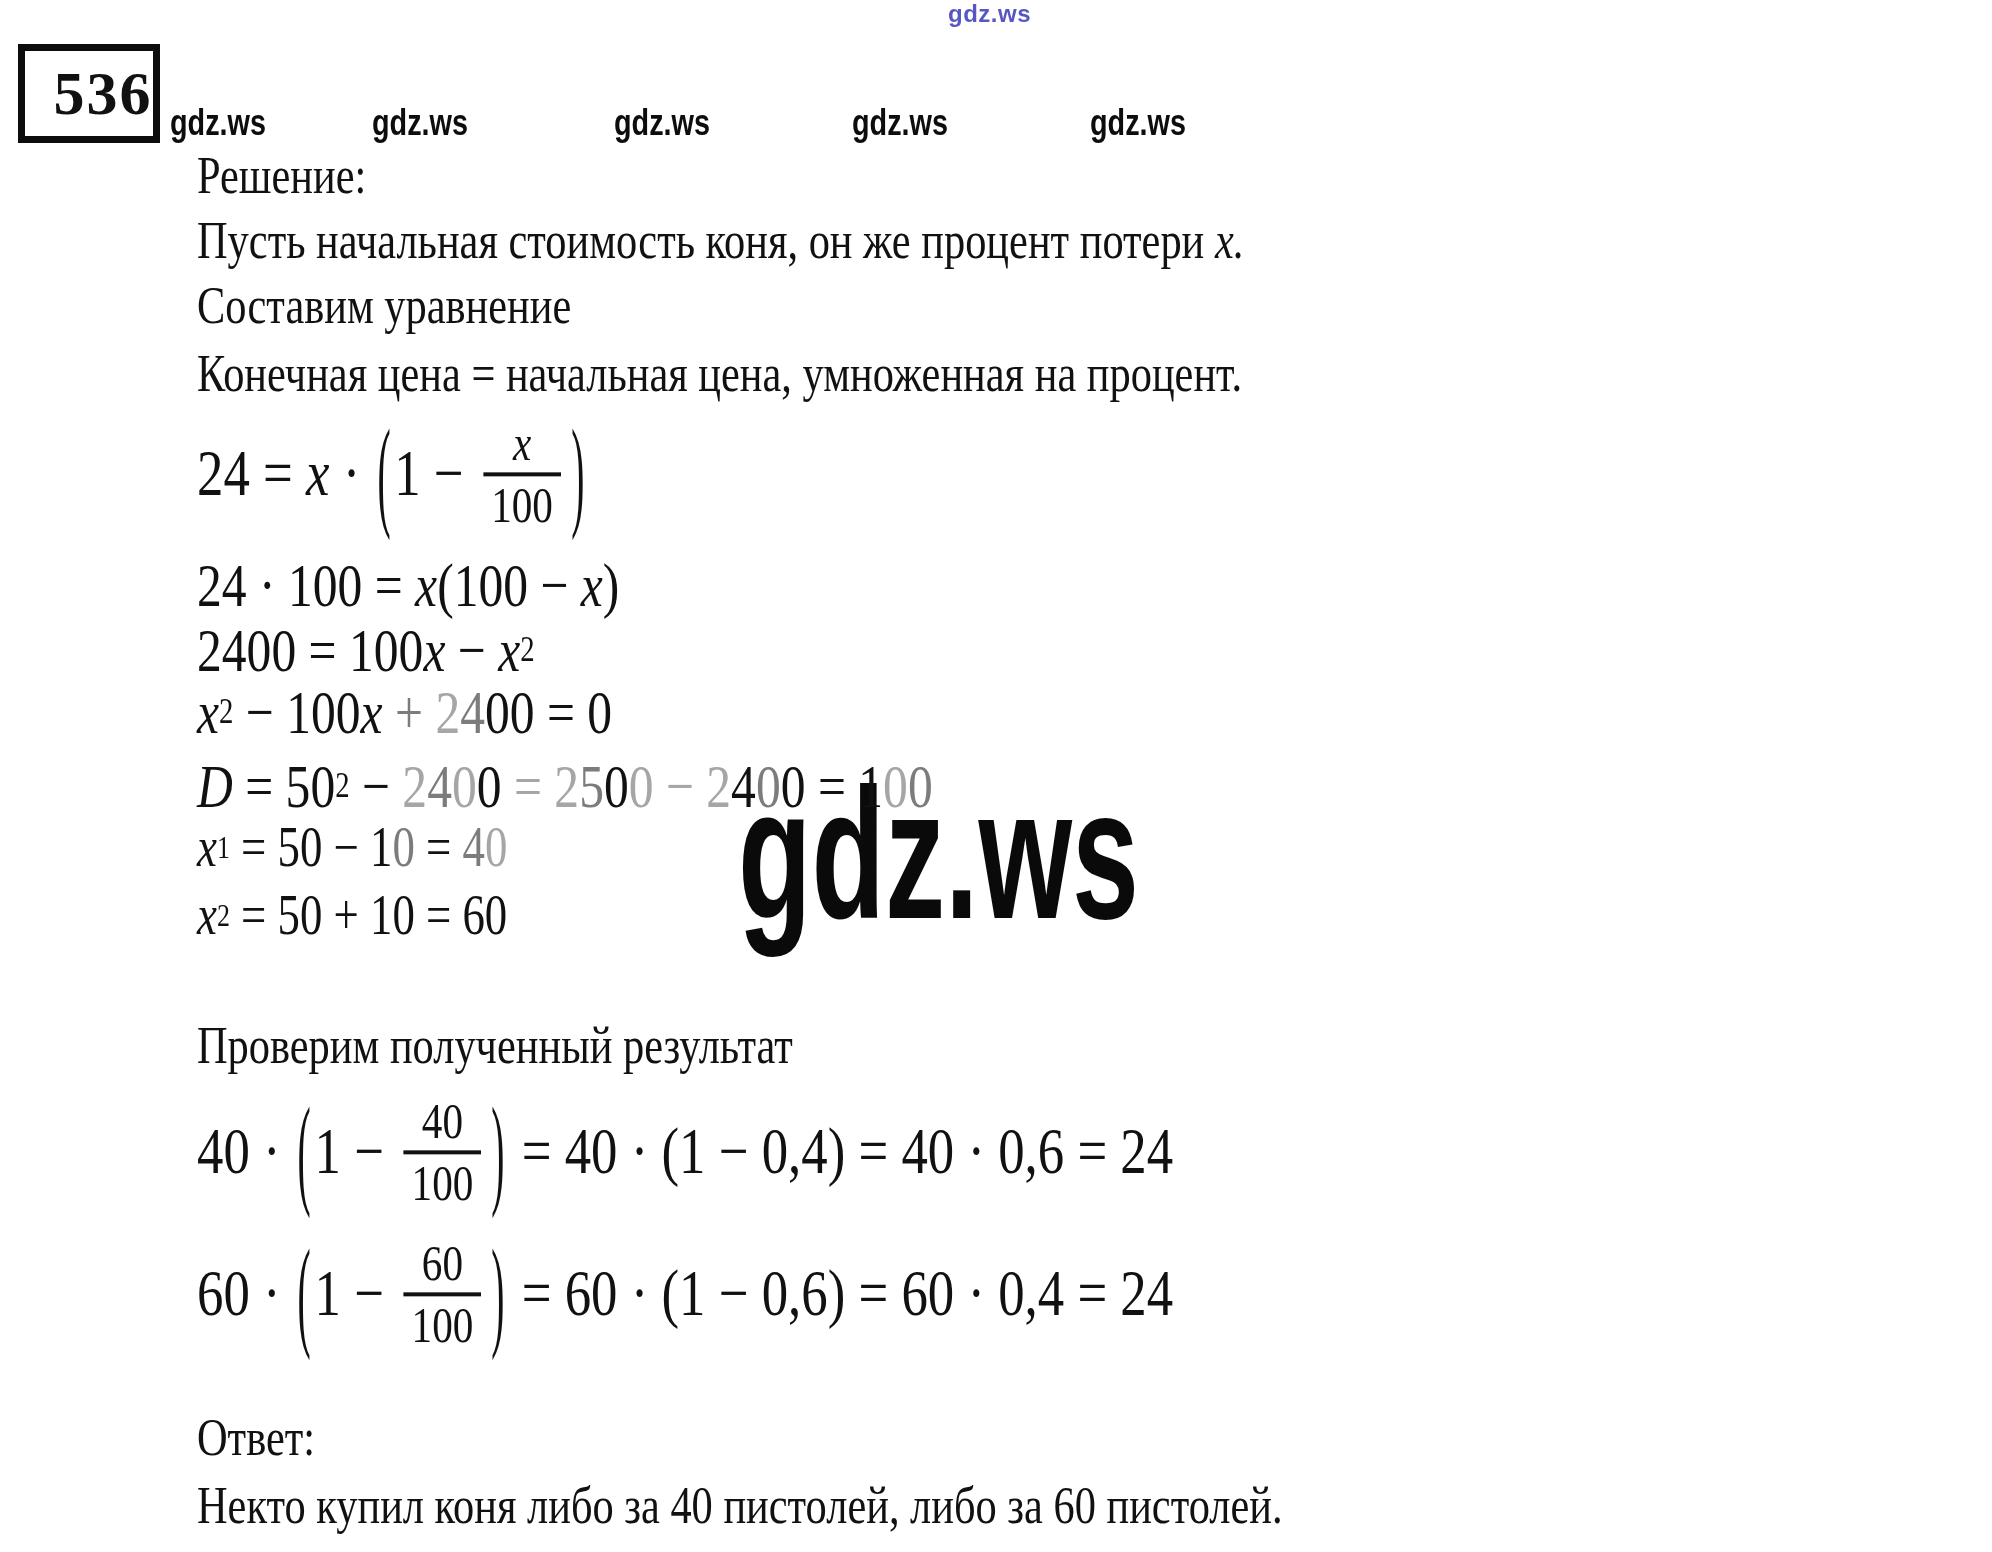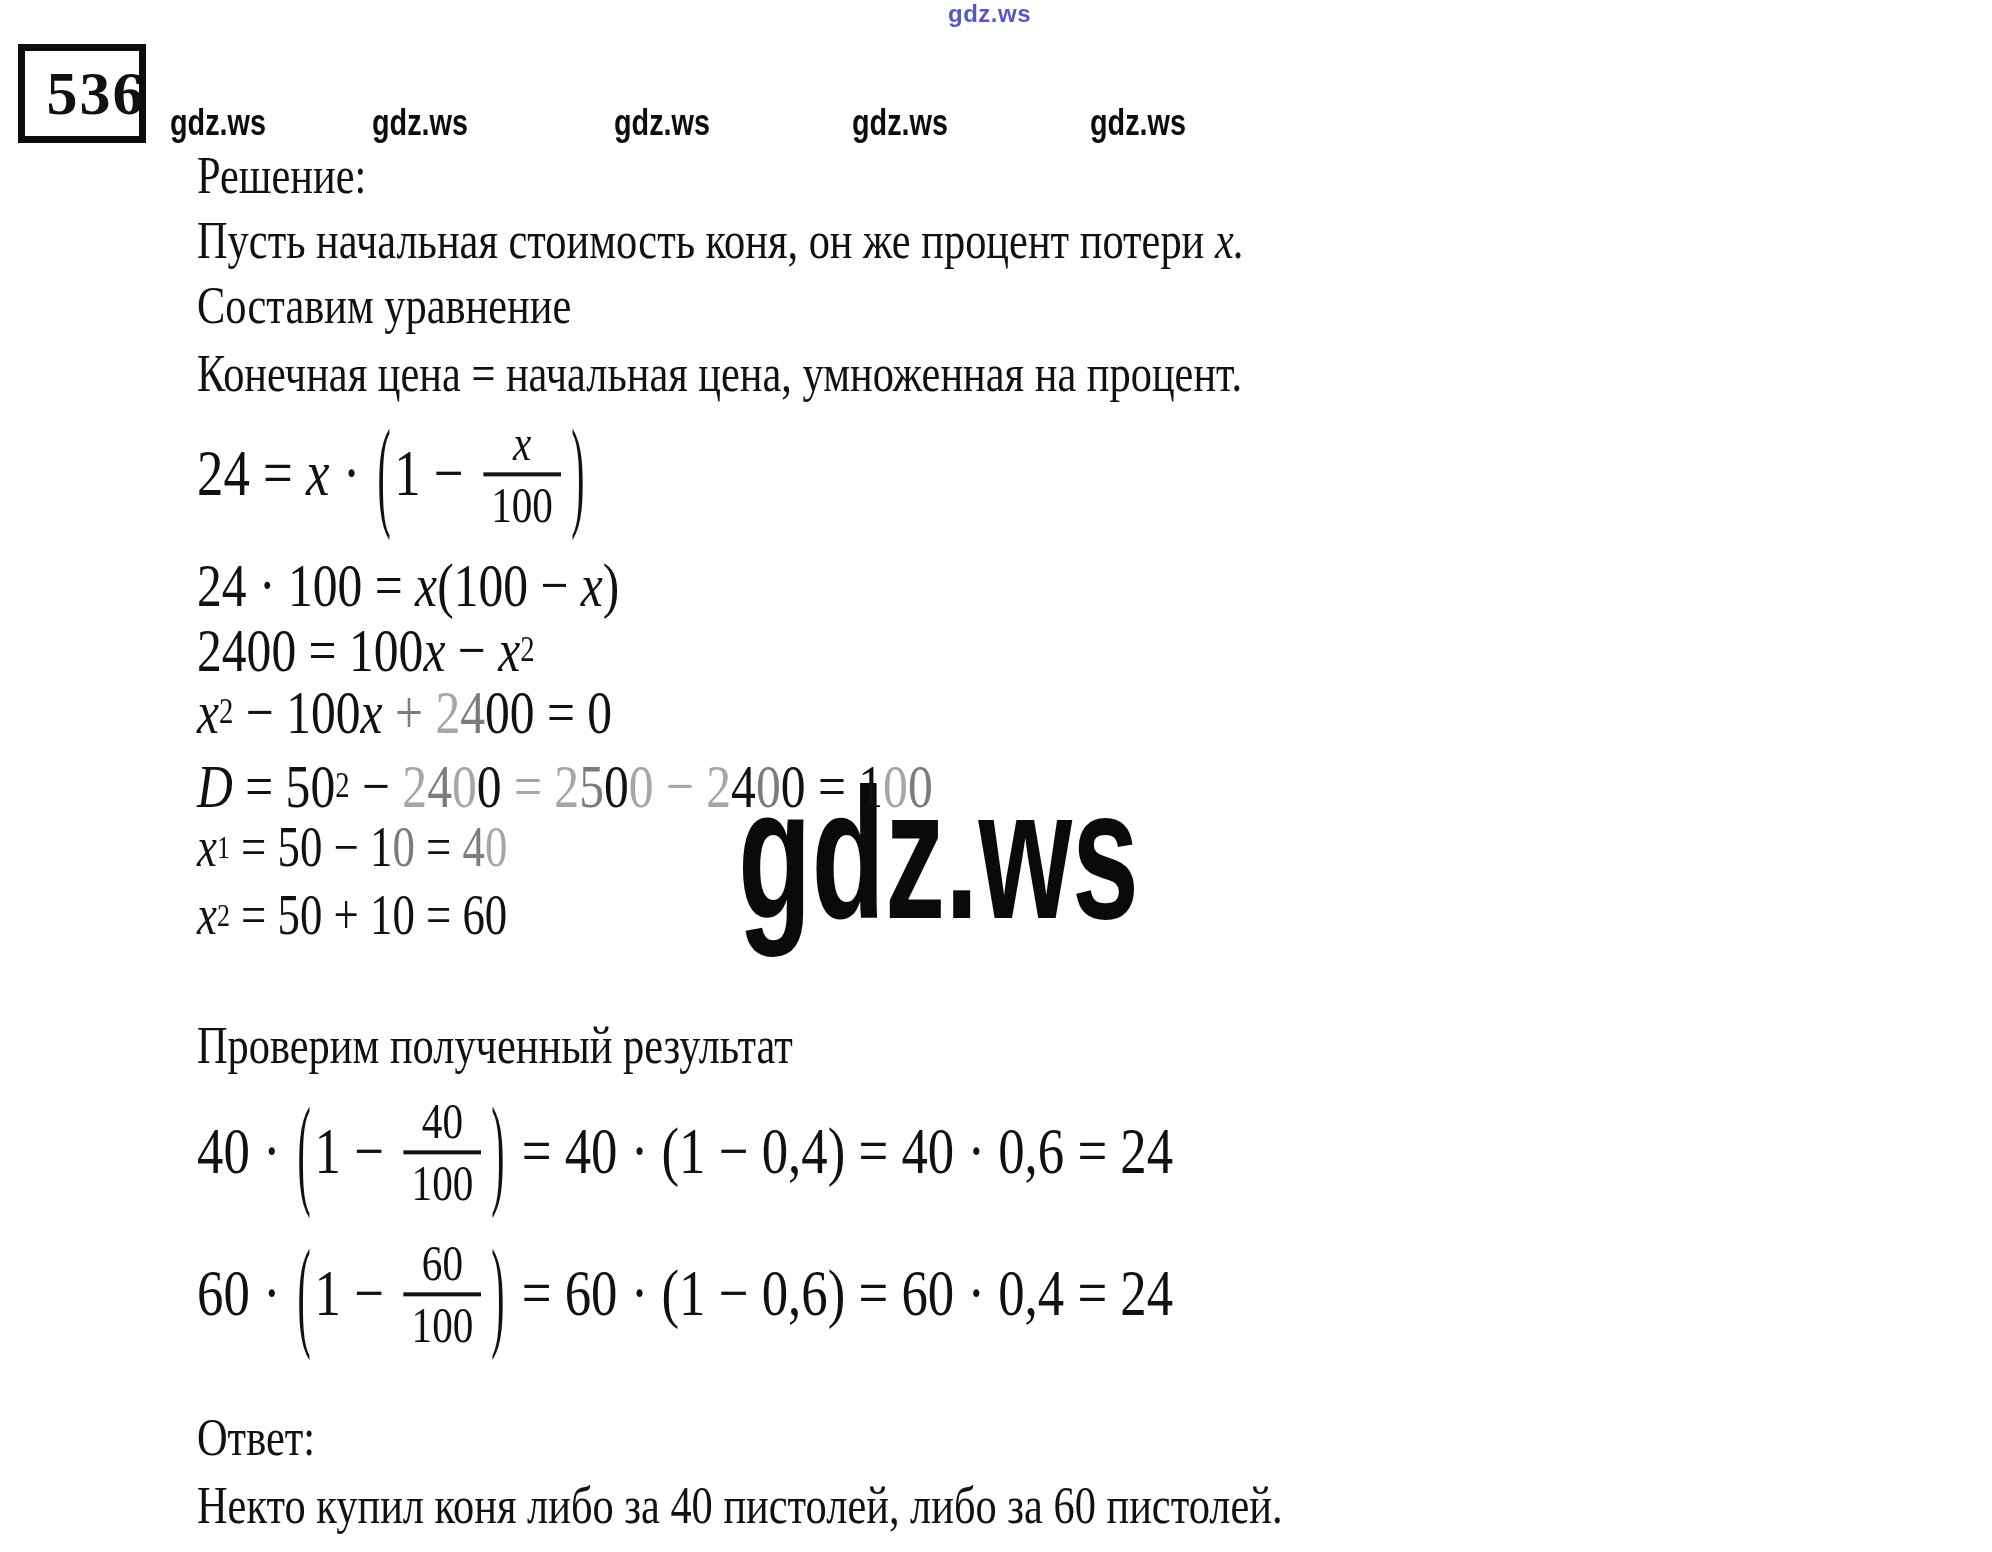--- a/index.html
+++ b/index.html
@@ -28,21 +28,21 @@
   .seg-g2{color:#7c7c7c;}
   
   .frac{display:inline-flex;flex-direction:column;align-items:center;margin:0 8px;}
   .fnum,.fden{font-size:.78em;line-height:1.12;padding:0 10px;}
   .fnum-it{font-style:italic;}
   .fden{border-top:4px solid #111;}
   
   .bp{display:inline-block;transform:scaleY(1.85) scaleX(.75);font-weight:400;margin:0 2px;}
   
   .numbox{
-    left:18px;top:44px;width:128px;height:99px;border:7px solid #0d0d0d;
+    left:18px;top:44px;width:142px;height:99px;border:7px solid #0d0d0d;
     display:flex;align-items:center;justify-content:center;box-sizing:border-box;padding-left:28px;
   }
   .numbox span{font-size:62px;font-weight:700;letter-spacing:2px;}
   
   .wm-tiny{
     left:948px;top:0;font-family:"Liberation Sans",sans-serif;
     font-size:24px;font-weight:600;color:#3a3ab8;opacity:.85;letter-spacing:.5px;
   }
   .wm-row-item{
     top:102px;font-family:"Liberation Sans",sans-serif;

